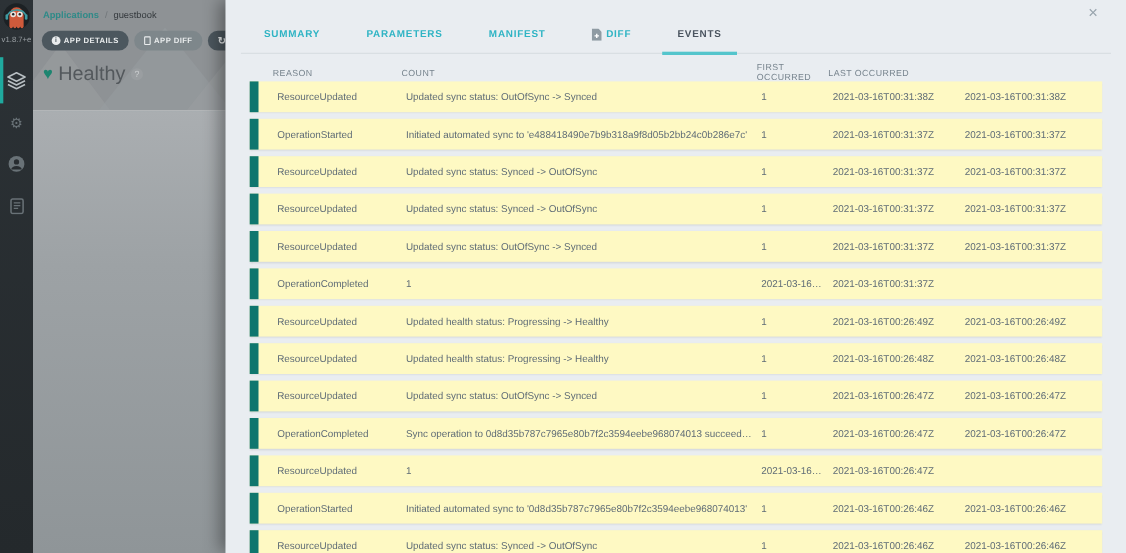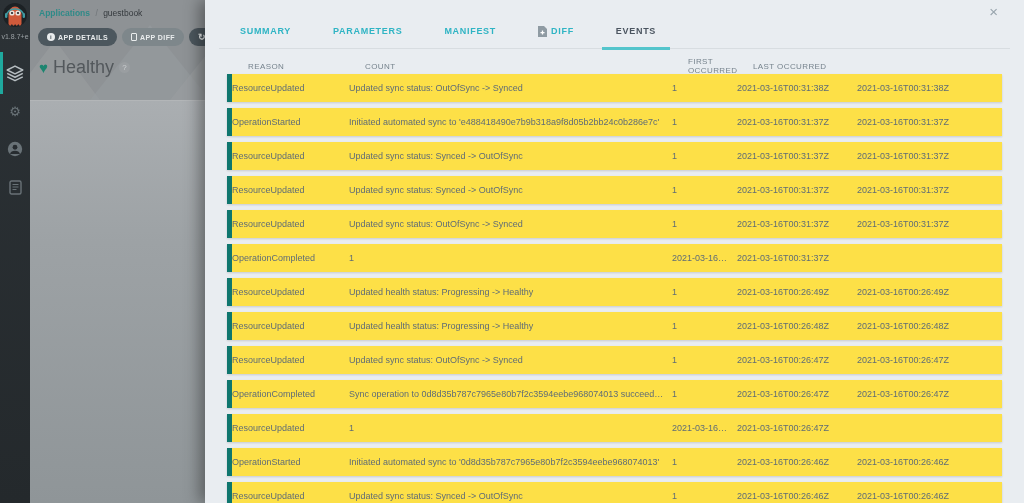--- a/index.html
+++ b/index.html
@@ -60,21 +60,21 @@
   .tab { position:relative; padding:0 21px 9px; font-size:9px; font-weight:bold;
          letter-spacing:.7px; color:#2fb4c4; display:flex; gap:4px;
          cursor:pointer; }
   .tab.active { color:#4b5560; }
   .tab.active::after { content:''; position:absolute; left:7px; right:7px; bottom:-2px;
          height:3px; background:#54c5cc; }
   .table-wrap { margin:8px 22px 0 22px; }
   .thead, .row { display:grid; grid-template-columns:117px 323px 65px 120px 1fr;
          align-items:center; }
   .thead { padding-left:21px; height:17px; font-size:8px; color:#76838d; letter-spacing:.4px; }
-  .row { height:28px; background:#fde047; border-left:5px solid #0f766e;
+  .row { padding-left:17px; height:28px; background:#fef9c3; border-left:8px solid #0f766e;
          margin-bottom:6px; box-shadow:0 1px 2px rgba(0,0,0,.14); font-size:9px; color:#5f6c76;
          white-space:nowrap; overflow:hidden; }
   .row .cell { overflow:hidden; text-overflow:ellipsis; padding-right:8px; }
 </style>
 </head>
 <body>
 
 <div class="stage">
 
   <div class="sidebar">

